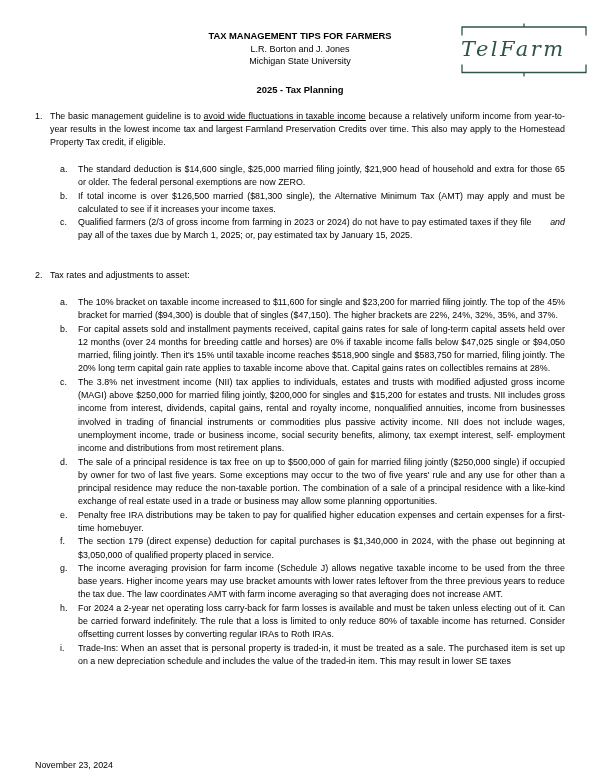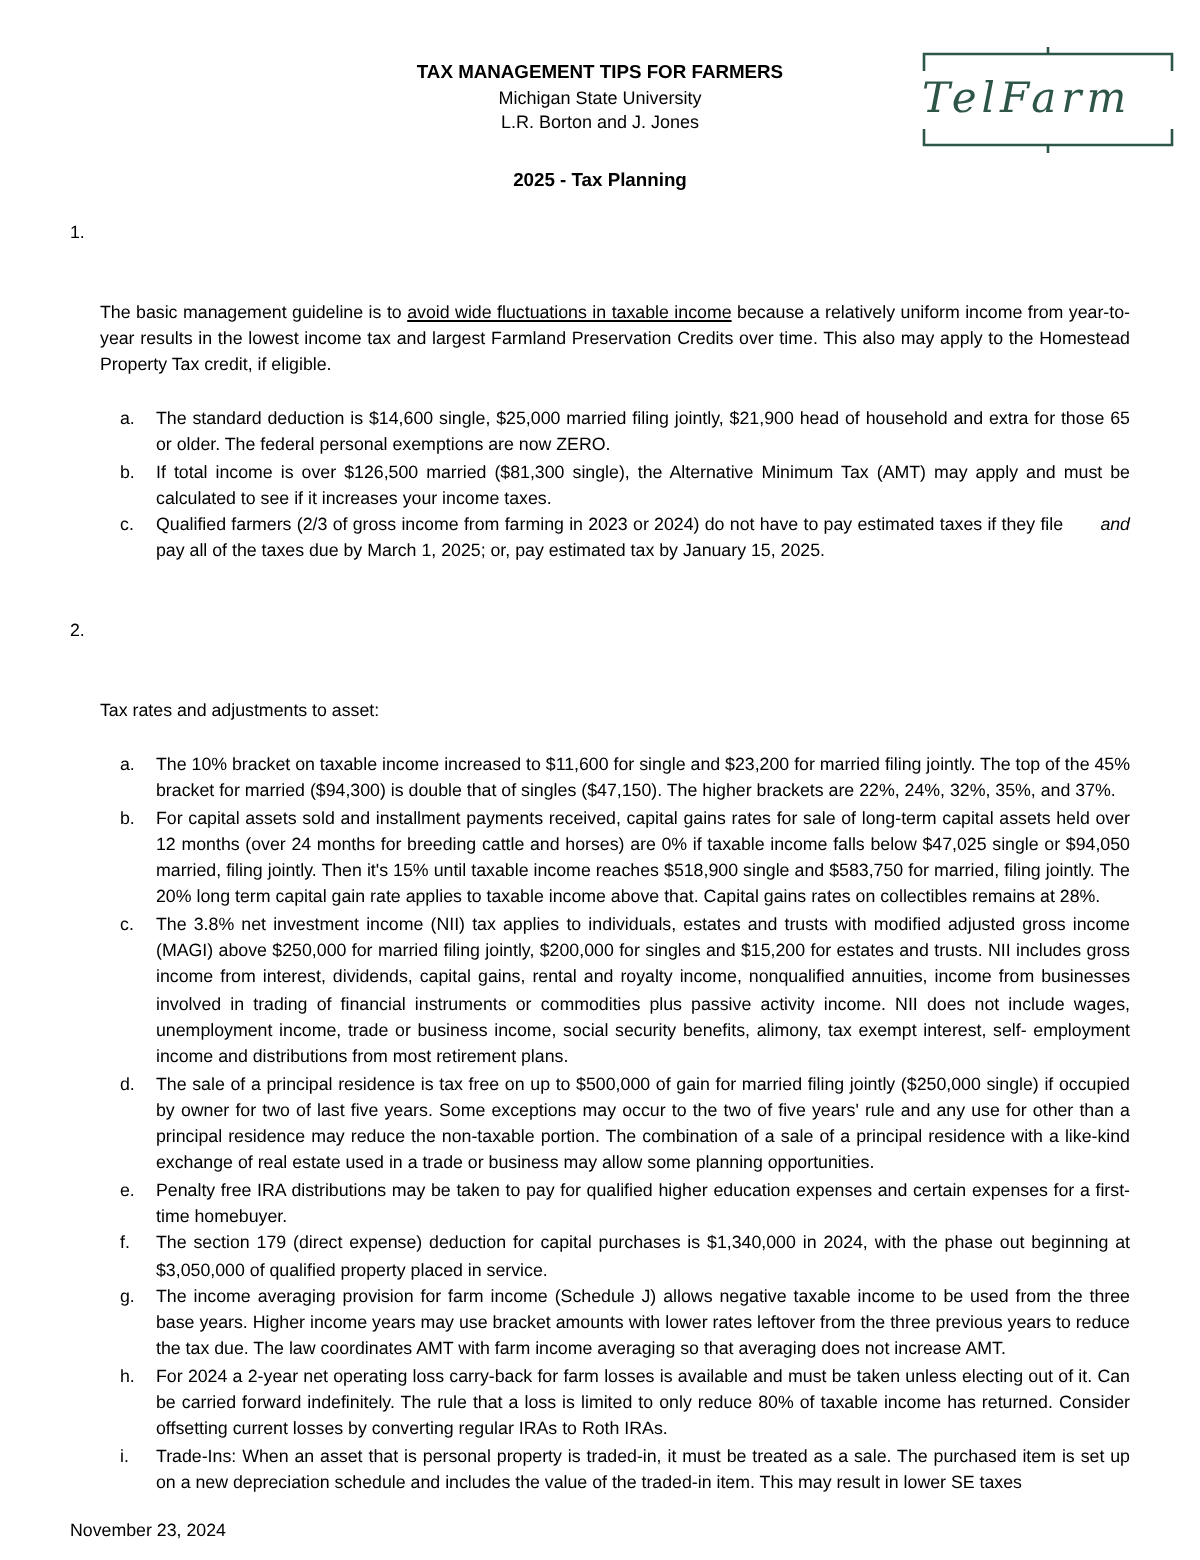--- a/index.html
+++ b/index.html
@@ -31,21 +31,21 @@
     font-size:21px;
     line-height:1.1;
     letter-spacing:2.5px;
     padding:2px 0 3px 0;
   }
 
   
   main { margin:14px 35px 0 35px; }
   .l1 { display:flex; }
   .l1-num { width:15px; flex-shrink:0; }
-  .l1-body { flex:1; text-align:justify;margin-top:40px; }
+  .l1-body { flex:1; text-align:justify; }
   .sub-list { margin-left:25px; }
   .sub-item { display:flex; }
   .sub-label { width:18px; flex-shrink:0; }
   .sub-text { flex:1; text-align:justify; }
 
   .mt-1 { margin-top:13.3px; }
   .mt-2 { margin-top:26.6px; }
 
   .u  { text-decoration:underline; }
   .it { font-style:italic;margin-left:16px; }
@@ -53,22 +53,22 @@
   footer { position:absolute; left:35px; top:759px; font-size:8.9px; }
 </style>
 </head>
 <body>
 
 <div class="page">
 
   <header>
     <div class="header-center">
       <div class="doc-title">TAX MANAGEMENT TIPS FOR FARMERS</div>
+      <div class="doc-meta">L.R. Borton and J. Jones</div>
       <div class="doc-meta">Michigan State University</div>
-      <div class="doc-meta">L.R. Borton and J. Jones</div>
       <div class="doc-subtitle">2025 - Tax Planning</div>
     </div>
 
     <div class="logo" style="color:#2e5647;">
       <svg width="126" height="13" viewBox="0 0 126 13">
         <path d="M1 12.5 L1 4 L125 4 L125 12.5 M63 4 L63 0.5" fill="none" stroke="#2e5647" stroke-width="1.3"></path>
       </svg>
       <span class="logo-text">TelFarm</span>
       <svg width="126" height="13" viewBox="0 0 126 13">
         <path d="M1 0.5 L1 8.5 L125 8.5 L125 0.5 M63 8.5 L63 12.5" fill="none" stroke="#2e5647" stroke-width="1.3"></path>

